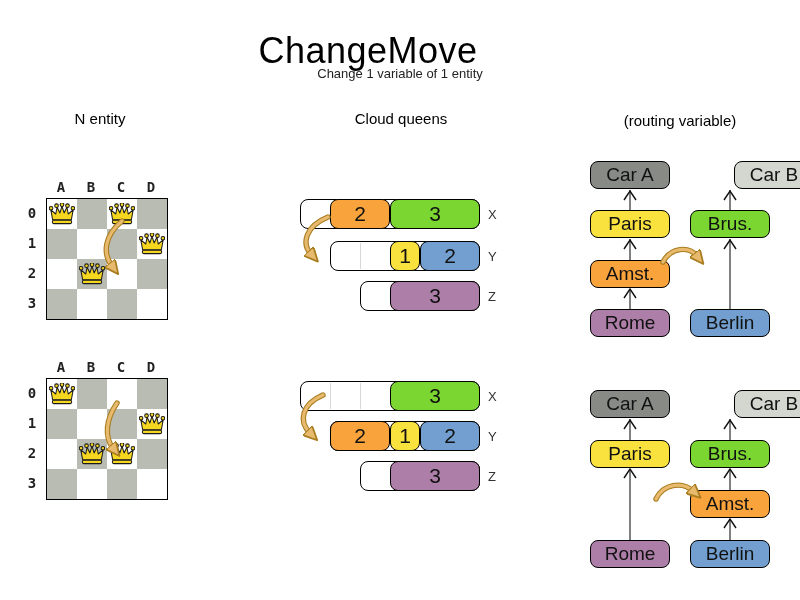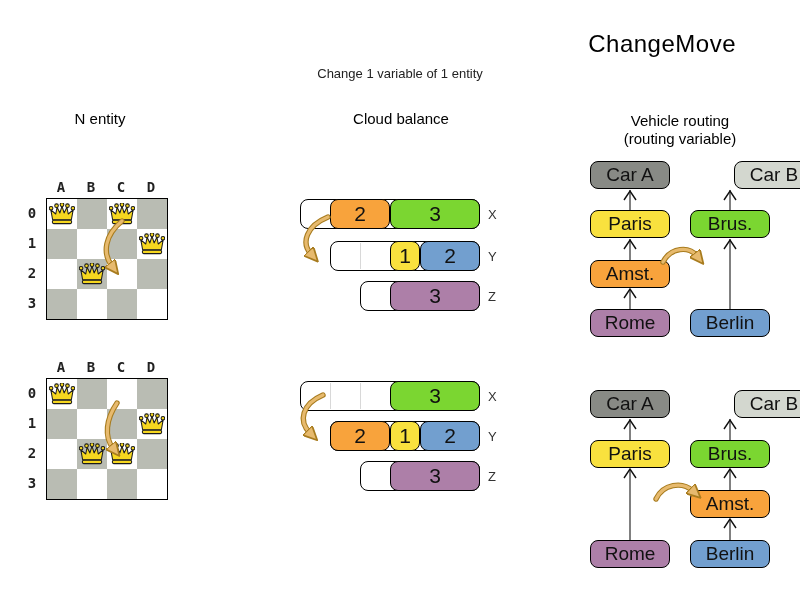--- a/index.html
+++ b/index.html
@@ -1,19 +1,19 @@
 <!DOCTYPE html>
 <html style="--c-orange: #f8a33c; --c-green: #7bd631; --c-yellow: #f9e13e; --c-blue: #729fcf; --c-purple: #ad7fa8; --c-car_gray_dark: #888a85; --c-car_gray_light: #d3d7cf; --c-board_dark_cell: #b9bcb3; --c-queen_yellow: #f6d71f; --c-move_arrow_tan: #e7ba6e; --c-move_arrow_outline: #a87c1f; --c-connector_gray: #808080;"><head>
 <meta charset="utf-8">
 <style>
   html,body{margin:0;padding:0;background:#fff;}
   .canvas{position:relative;width:800px;height:600px;background:#fff;overflow:hidden;
           font-family:"Liberation Sans",sans-serif;color:#000;}
-  .title{position:absolute;top:30px;left:0;width:736px;text-align:right;
-         font-size:24px;letter-spacing:0.5px;}
+  .title{position:absolute;top:30px;left:0;width:736px;text-align:center;
+         font-size:36px;letter-spacing:0.5px;}
   .subtitle{position:absolute;top:66px;left:0;width:800px;text-align:center;font-size:13px;color:#222;}
   .colhead{position:absolute;font-size:15px;transform:translateX(-50%);white-space:nowrap;}
   .vrhead{text-align:center;line-height:18px;}
   
   .board{position:absolute;width:120px;height:120px;border:1px solid #000;background:#fff;}
   .cell{position:absolute;width:30px;height:30px;background:#fff;}
   .cell.dark{background:var(--c-board_dark_cell,#b9bcb3);}
   .queen{position:absolute;width:26px;height:22px;}
   .letters{position:absolute;width:120px;display:flex;font-family:"DejaVu Sans Mono",monospace;
            font-weight:bold;font-size:14px;color:#222;}
@@ -45,23 +45,22 @@
 </style>
 </head>
 <body>
 
 <div class="canvas">
 
   <div class="title">ChangeMove</div>
   <div class="subtitle">Change 1 variable of 1 entity</div>
 
   <div class="colhead" style="left:100px;top:110px;">N entity</div>
-  <div class="colhead" style="left:401px;top:110px;">Cloud balance</div>
+  <div class="colhead" style="left:401px;top:110px;">Cloud queens</div>
   <div class="colhead vrhead" style="left:680px;top:112px;">
-    <div>Vehicle routing</div>
     <div>(routing variable)</div>
   </div>
 
   <div class="letters" style="left:46px;top:179px;">
     <span>A</span>
     <span>B</span>
     <span>C</span>
     <span>D</span>
   </div>
   <div class="numbers" style="left:22px;top:198px;">

